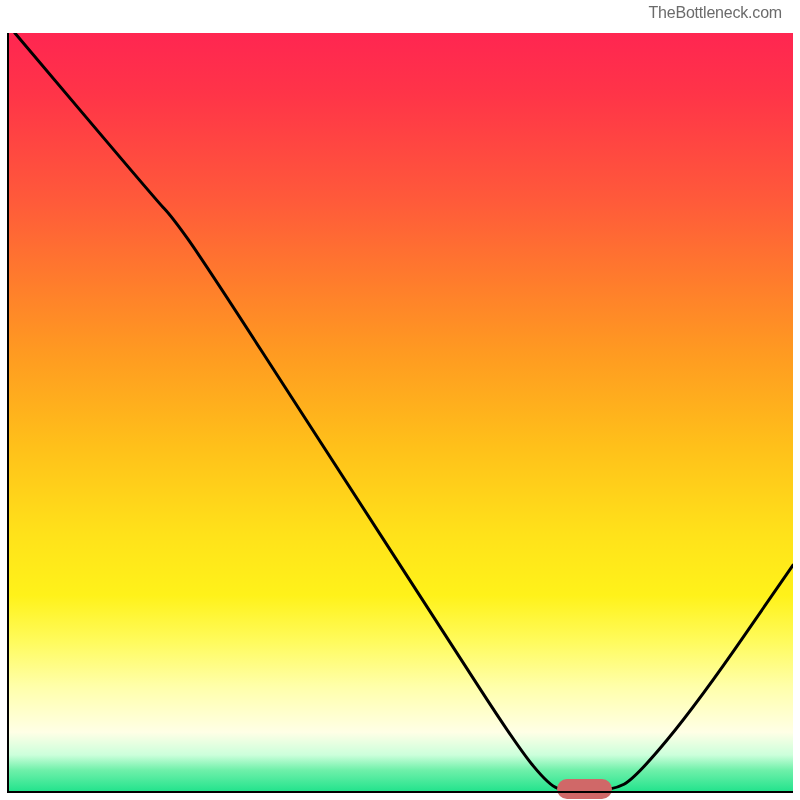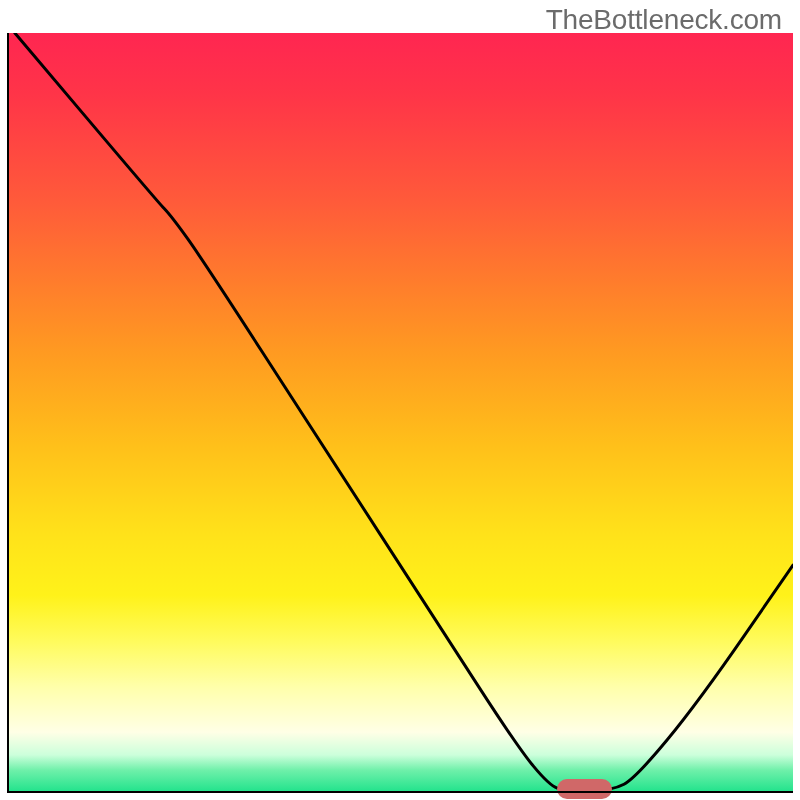--- a/index.html
+++ b/index.html
@@ -8,21 +8,21 @@
     height: 800px;
     background: #ffffff;
     position: relative;
     font-family: Arial, sans-serif;
   }
   .watermark {
     position: absolute;
     top: 4px;
     right: 18px;
     color: #6b6b6b;
-    font-size: 28px;
+    font-size: 16px;
     font-weight: 500;
     letter-spacing: -0.2px;
   }
   .gradient-bg {
     position: absolute;
     left: 7px;
     top: 33px;
     width: 786px;
     height: 760px;
     background: linear-gradient(to bottom,

